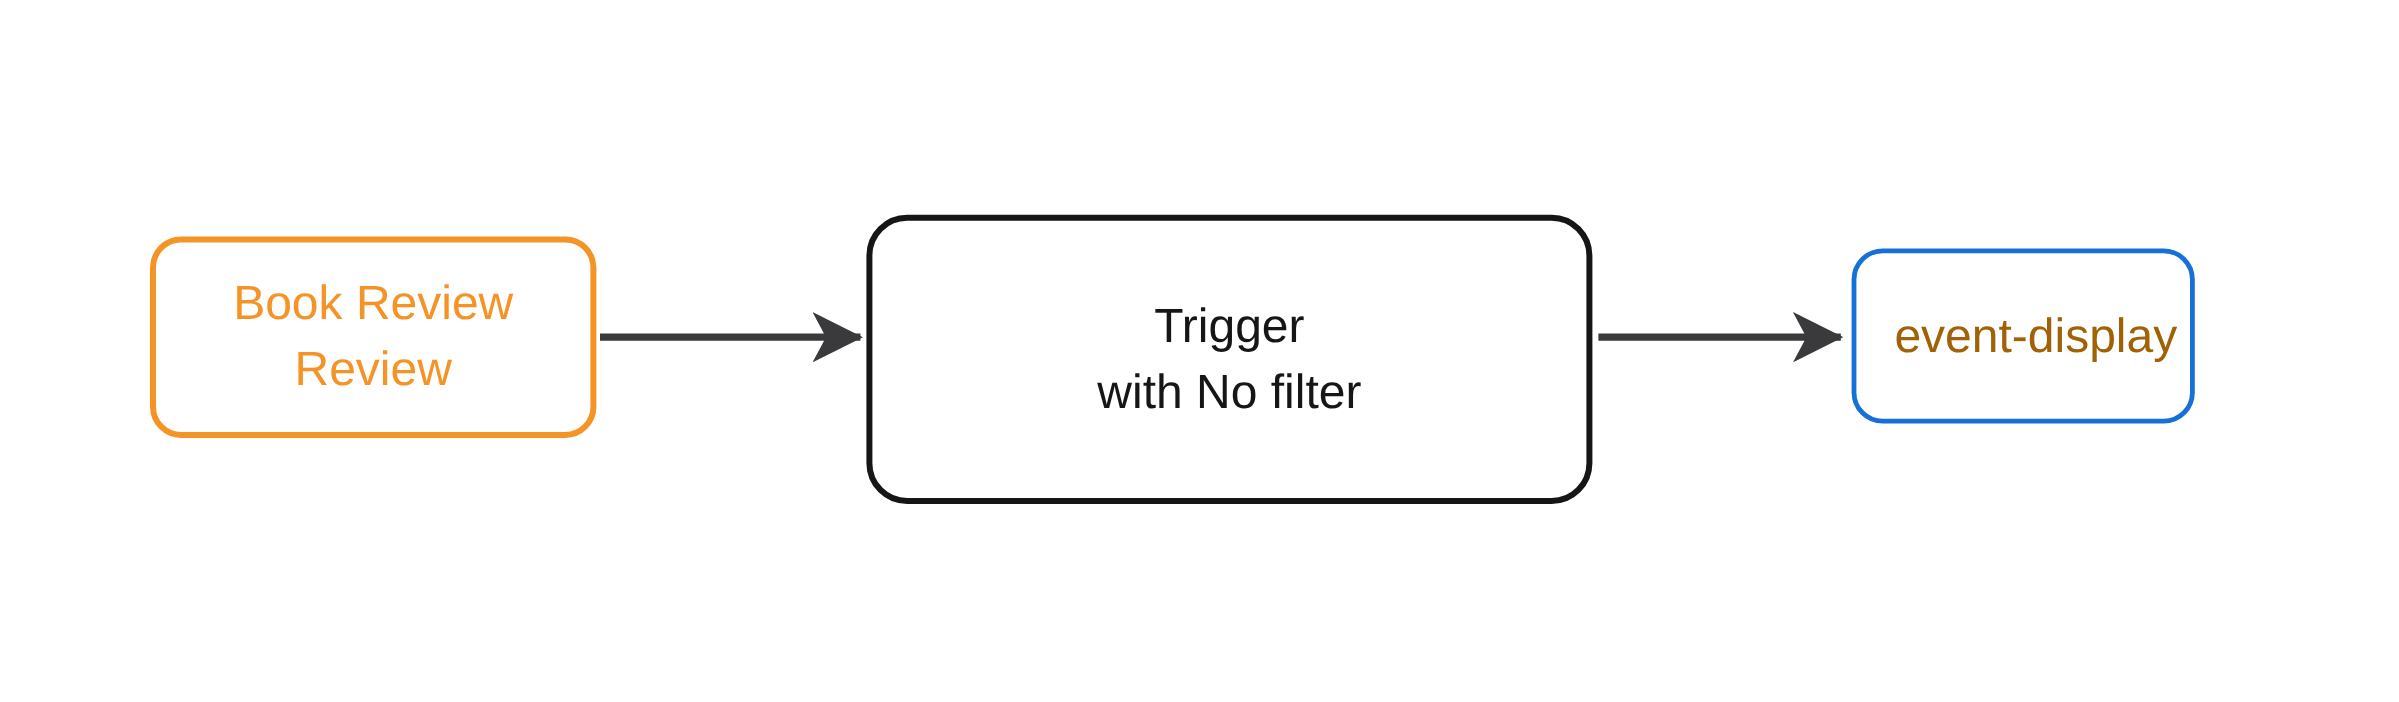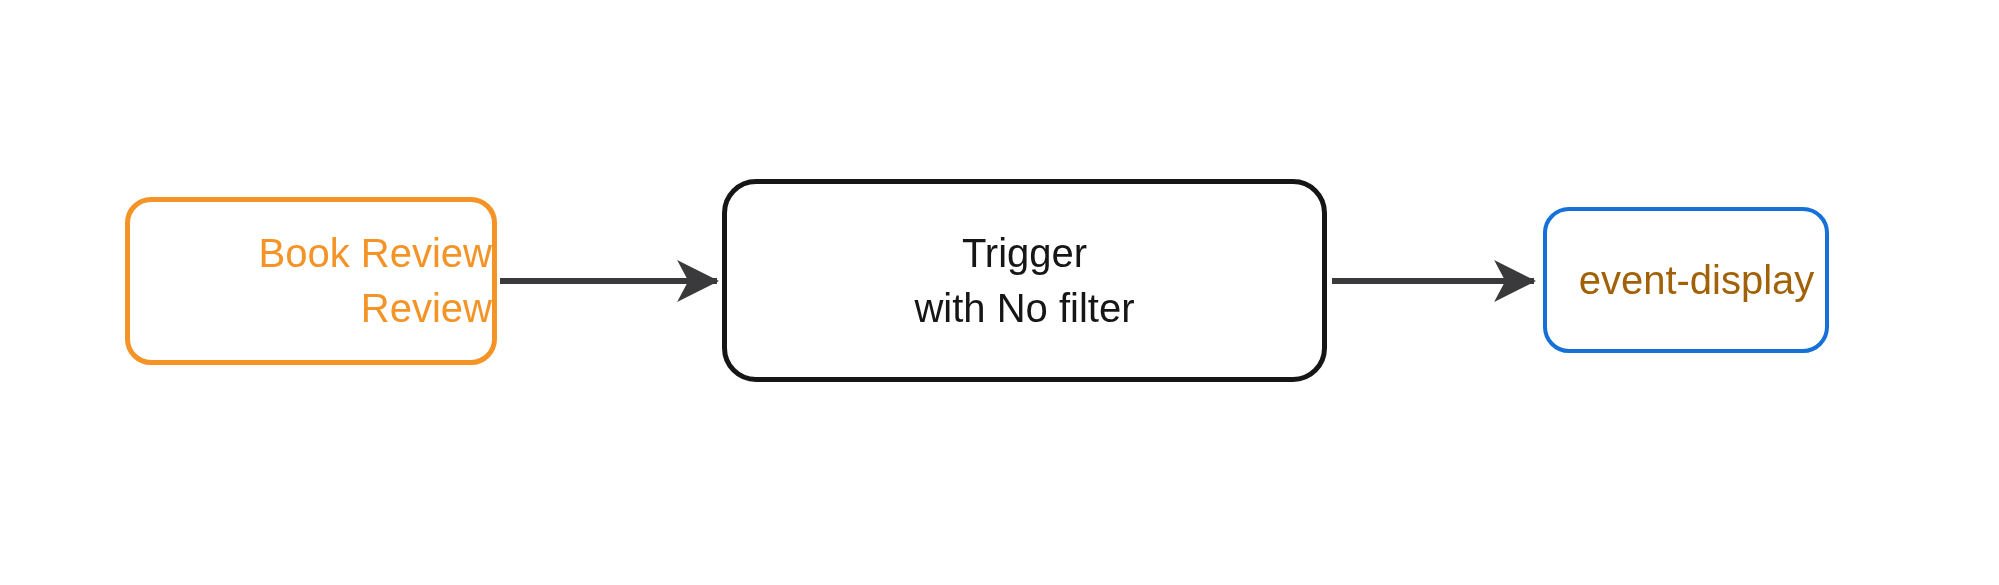--- a/index.html
+++ b/index.html
@@ -30,21 +30,21 @@
   }
   .node span:empty { display: none; }
   .node-broker {
     left: 125px; top: 197px;
     width: 372px; height: 168px;
     border: 5px solid #f49427;
     border-radius: 26px;
   }
   .node-trigger {
     left: 722px; top: 179px;
-    width: 605px; height: 203px;
+    width: 605px; height: 241px;
     border: 5px solid #161616;
     border-radius: 34px;
   }
   .node-event-display {
     left: 1543px; top: 207px;
     width: 286px; height: 146px;
     border: 4px solid #1570d8;
     border-radius: 26px;
   }
   .edges-layer {
@@ -67,21 +67,21 @@
   <svg class="edges-layer" width="1999" height="585" viewBox="0 0 1999 585" xmlns="http://www.w3.org/2000/svg">
     <defs>
       <marker id="arrowhead" markerUnits="strokeWidth" markerWidth="7" markerHeight="7" viewBox="0 0 6 6" refX="5.7" refY="3" orient="auto">
         <path class="edge-head" d="M0,0 L6,3 L0,6 L1.6,3 Z" fill="#3a3a3c"></path>
       </marker>
     </defs>
     <line class="edge-line" x1="500" y1="281" x2="717" y2="281" marker-end="url(#arrowhead)" stroke="#3a3a3c"></line>
     <line class="edge-line" x1="1332" y1="281" x2="1534" y2="281" marker-end="url(#arrowhead)" stroke="#3a3a3c"></line>
   </svg>
 
-  <div class="node node-broker" style="border-color: rgb(244, 148, 39); color: rgb(244, 148, 39); align-items: flex-end;">
+  <div class="node node-broker" style="border-color: rgb(244, 148, 39); color: rgb(244, 148, 39);">
     <span>Book Review</span>
     <span>Review</span>
   </div>
 
   <div class="node node-trigger" style="border-color: rgb(22, 22, 22); color: rgb(22, 22, 22);">
     <span>Trigger</span>
     <span>with No filter</span>
   </div>
 
   <div class="node node-event-display" style="border-color: rgb(21, 112, 216); color: #a16207; padding-left: 21px;">

